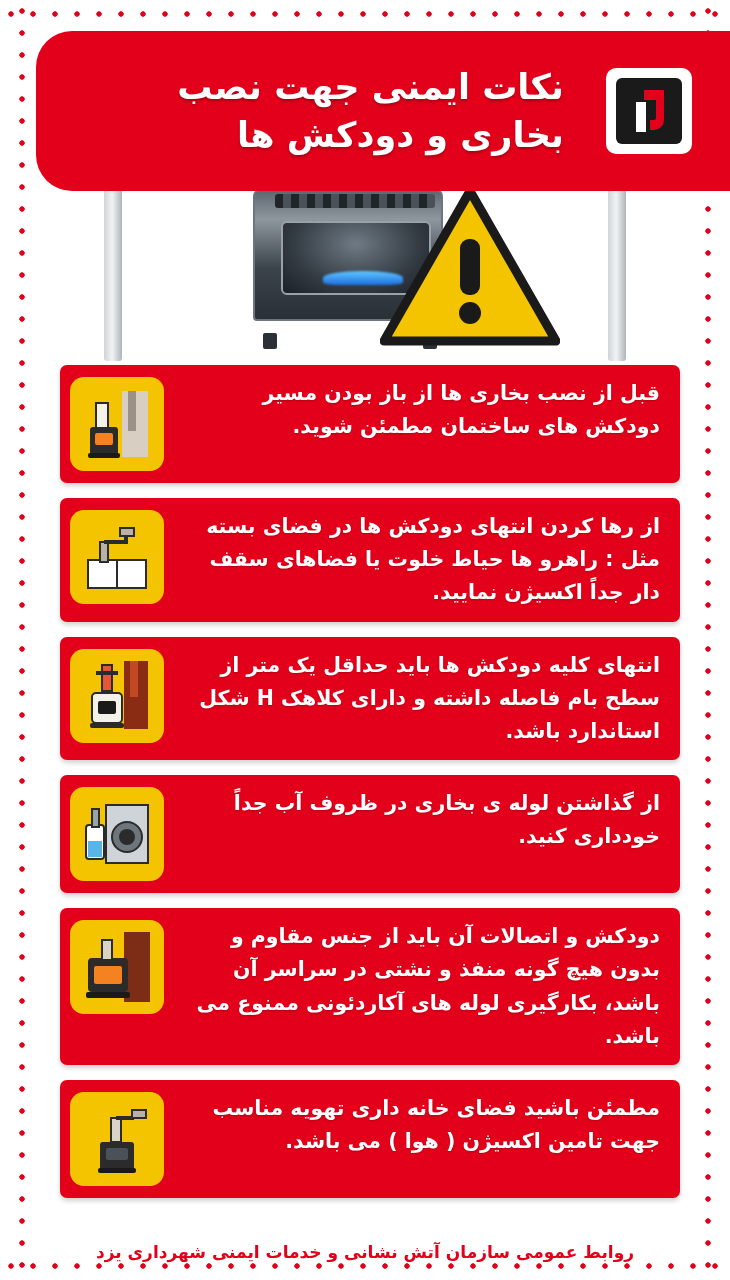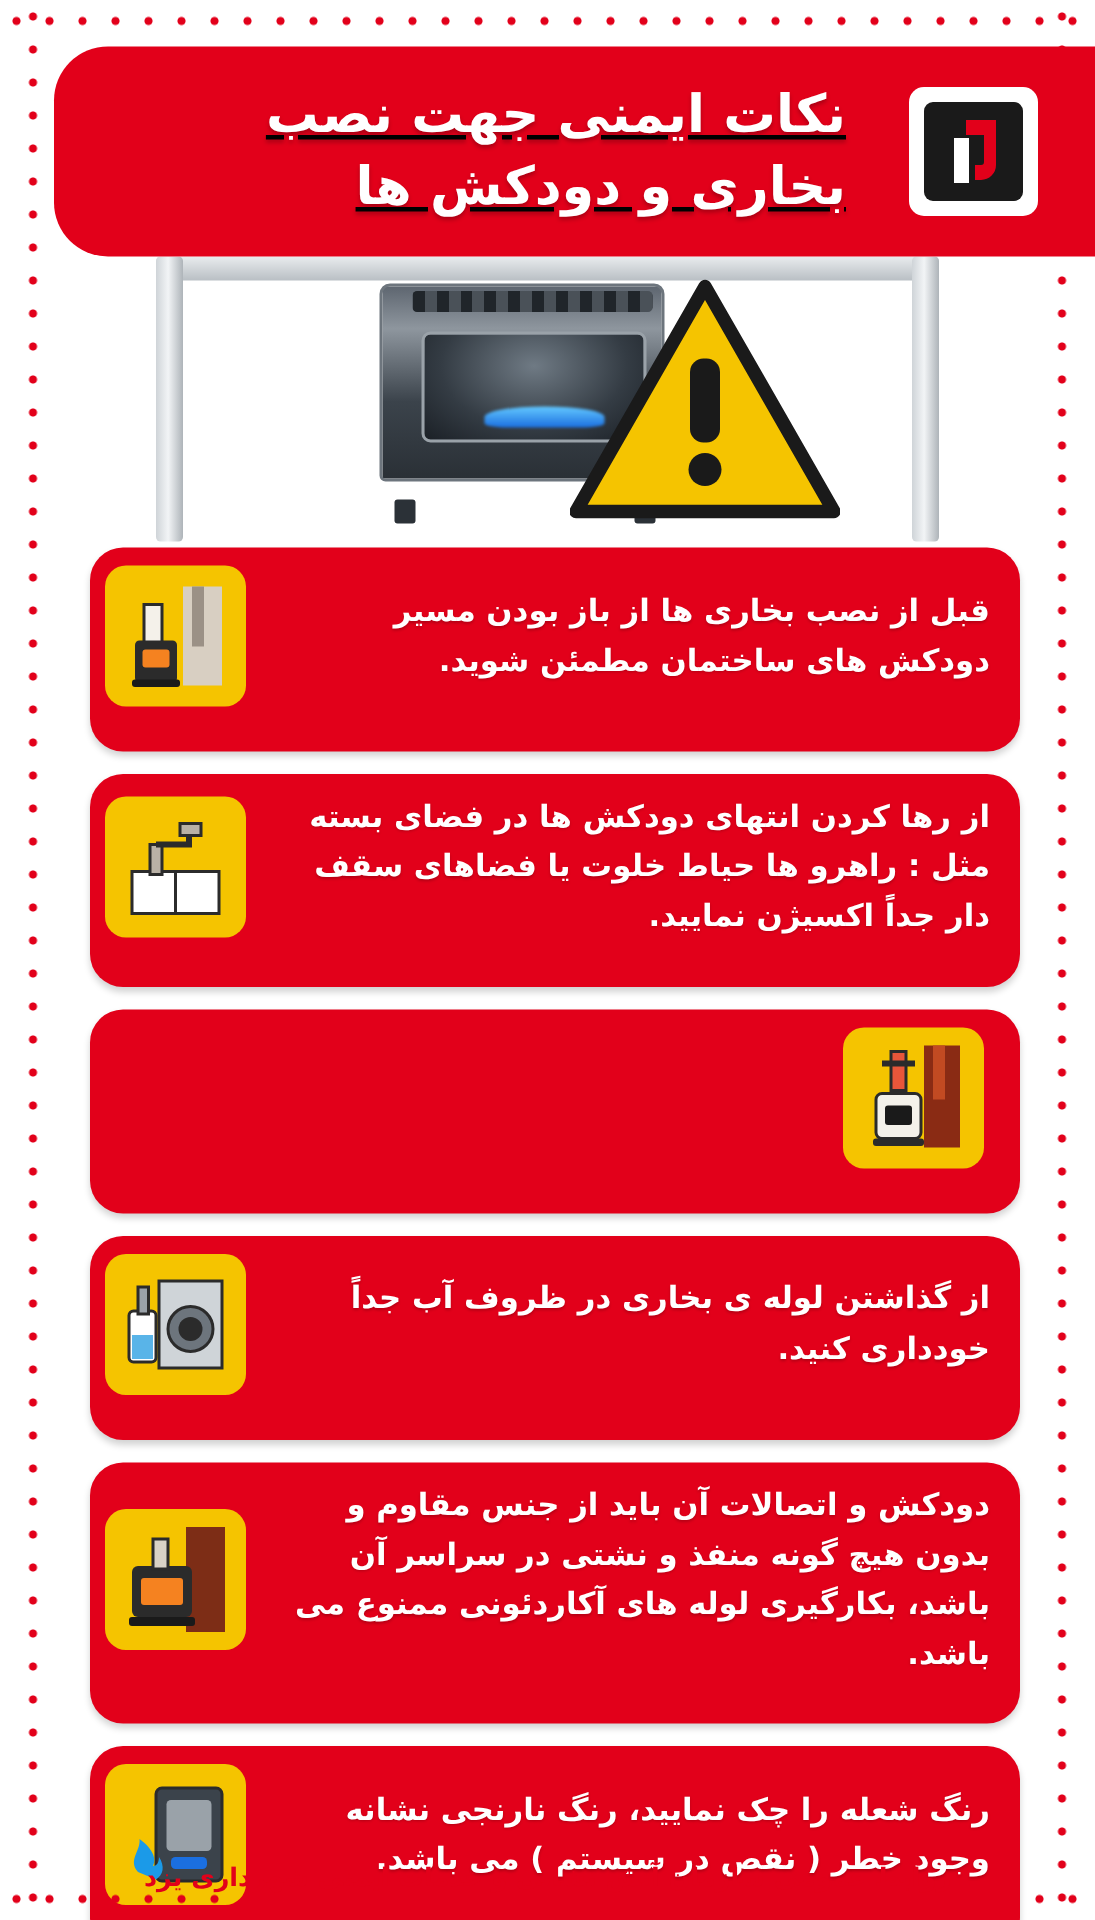--- a/index.html
+++ b/index.html
@@ -32,30 +32,29 @@
                background-size: 22px 10px; background-repeat: repeat-x; }
   .dot-bottom{ left: 0;  bottom: 9px; width: 730px; height: 10px;
                background-size: 22px 10px; background-repeat: repeat-x; }
 
   
   .header {
     position: absolute;
     left: 36px;
     top: 31px;
     width: 694px;
-    height: 140px;
+    height: 160px;
     background: #e2001a;
     border-top-left-radius: 36px;
     border-bottom-left-radius: 36px;
     z-index: 20;
     display: flex;
     align-items: center;
     justify-content: flex-start;
     padding-right: 38px;
-    text-decoration: underline;
   }
   .header-title {
     color: #ffffff;
     font-size: 35px;
     font-weight: bold;
     line-height: 1.38;
     text-align: right;
     letter-spacing: 0px;
     text-shadow: 0 2px 3px rgba(0,0,0,.25);
     flex: 1;
@@ -174,25 +173,25 @@
     position: absolute;
     left: 60px;
     top: 365px;
     width: 620px;
     z-index: 15;
   }
   .tip {
     position: relative;
     margin-bottom: 15px;
     background: #e2001a;
-    border-radius: 22px;
+    border-radius: 7px;
     min-height: 96px;
     display: flex;
-    align-items: center;
-    padding: 12px 20px 30px 0;
+    align-items: flex-start;
+    padding: 12px 20px 12px 0;
     box-shadow: 0 3px 5px rgba(0,0,0,.18);
   }
   .tip-text {
     flex: 1;
     color: #ffffff;
     font-size: 20.5px;
     font-weight: bold;
     line-height: 1.62;
     text-align: right;
     padding-left: 18px;
@@ -299,20 +298,21 @@
           <rect x="8" y="40" width="58" height="28" fill="#ffffff" stroke="#2b2b2b" stroke-width="2"></rect>
           <line x1="37" y1="40" x2="37" y2="68" stroke="#2b2b2b" stroke-width="2"></line>
           <rect x="20" y="22" width="8" height="20" fill="#b9b1a6" stroke="#2b2b2b" stroke-width="2"></rect>
           <path d="M24 22 h22 v-8" stroke="#2b2b2b" stroke-width="4" fill="none"></path>
           <rect x="40" y="8" width="14" height="8" fill="#b9b1a6" stroke="#2b2b2b" stroke-width="2"></rect>
         </svg>
       </div>
     </div>
 
     <div class="tip">
+      <div class="tip-text">انتهای کلیه دودکش ها باید حداقل یک متر از سطح بام فاصله داشته و دارای کلاهک H شکل استاندارد باشد.</div>
       <div class="tip-icon">
         <svg width="74" height="74" viewBox="0 0 74 74" aria-hidden="true">
           <rect x="44" y="2" width="24" height="68" fill="#8a2b14"></rect>
           <rect x="50" y="2" width="8" height="36" fill="#c24a22"></rect>
           <rect x="22" y="6" width="10" height="26" fill="#e8563a" stroke="#2b2b2b" stroke-width="2"></rect>
           <path d="M16 14 h22" stroke="#2b2b2b" stroke-width="4"></path>
           <rect x="12" y="34" width="30" height="30" rx="4" fill="#f4f1ea" stroke="#2b2b2b" stroke-width="2"></rect>
           <rect x="18" y="42" width="18" height="13" rx="2" fill="#1a1a1a"></rect>
           <rect x="10" y="64" width="34" height="5" rx="2" fill="#2b2b2b"></rect>
         </svg>
@@ -339,31 +339,20 @@
         <svg width="74" height="74" viewBox="0 0 74 74" aria-hidden="true">
           <rect x="44" y="2" width="26" height="70" fill="#7d2d16"></rect>
           <rect x="8" y="28" width="40" height="34" rx="4" fill="#2b2b2b"></rect>
           <rect x="14" y="36" width="28" height="18" rx="2" fill="#f58220"></rect>
           <rect x="22" y="10" width="10" height="20" fill="#d9d2c6" stroke="#2b2b2b" stroke-width="2"></rect>
           <rect x="6" y="62" width="44" height="6" rx="2" fill="#1a1a1a"></rect>
         </svg>
       </div>
     </div>
 
-    <div class="tip">
-      <div class="tip-text">رنگ شعله را چک نمایید، رنگ نارنجی نشانه وجود خطر ( نقص در سیستم ) می باشد.</div>
-      <div class="tip-icon">
-        <svg width="74" height="74" viewBox="0 0 74 74" aria-hidden="true">
-          <rect x="24" y="6" width="44" height="62" rx="4" fill="#3b434b" stroke="#2b2b2b" stroke-width="2"></rect>
-          <rect x="31" y="14" width="30" height="34" rx="3" fill="#9aa2a9"></rect>
-          <rect x="34" y="52" width="24" height="8" rx="3" fill="#1b6fe0"></rect>
-          <path d="M12 62 c-7 -8 2 -14 1 -22 c7 5 12 12 9 18 c3 0 4 -3 4 -6 c4 6 3 12 -2 15 z" fill="#1b9ae8"></path>
-        </svg>
-      </div>
-    </div>
 
     <div class="tip">
       <div class="tip-text">مطمئن باشید فضای خانه داری تهویه مناسب جهت تامین اکسیژن ( هوا ) می باشد.</div>
       <div class="tip-icon">
         <svg width="74" height="74" viewBox="0 0 74 74" aria-hidden="true">
           <rect x="20" y="40" width="34" height="28" rx="3" fill="#2b2b2b"></rect>
           <rect x="26" y="46" width="22" height="12" rx="2" fill="#4a5158"></rect>
           <rect x="31" y="16" width="10" height="24" fill="#d9d2c6" stroke="#2b2b2b" stroke-width="2"></rect>
           <path d="M36 16 h18" stroke="#2b2b2b" stroke-width="4"></path>
           <rect x="52" y="8" width="14" height="8" fill="#b9b1a6" stroke="#2b2b2b" stroke-width="2"></rect>

